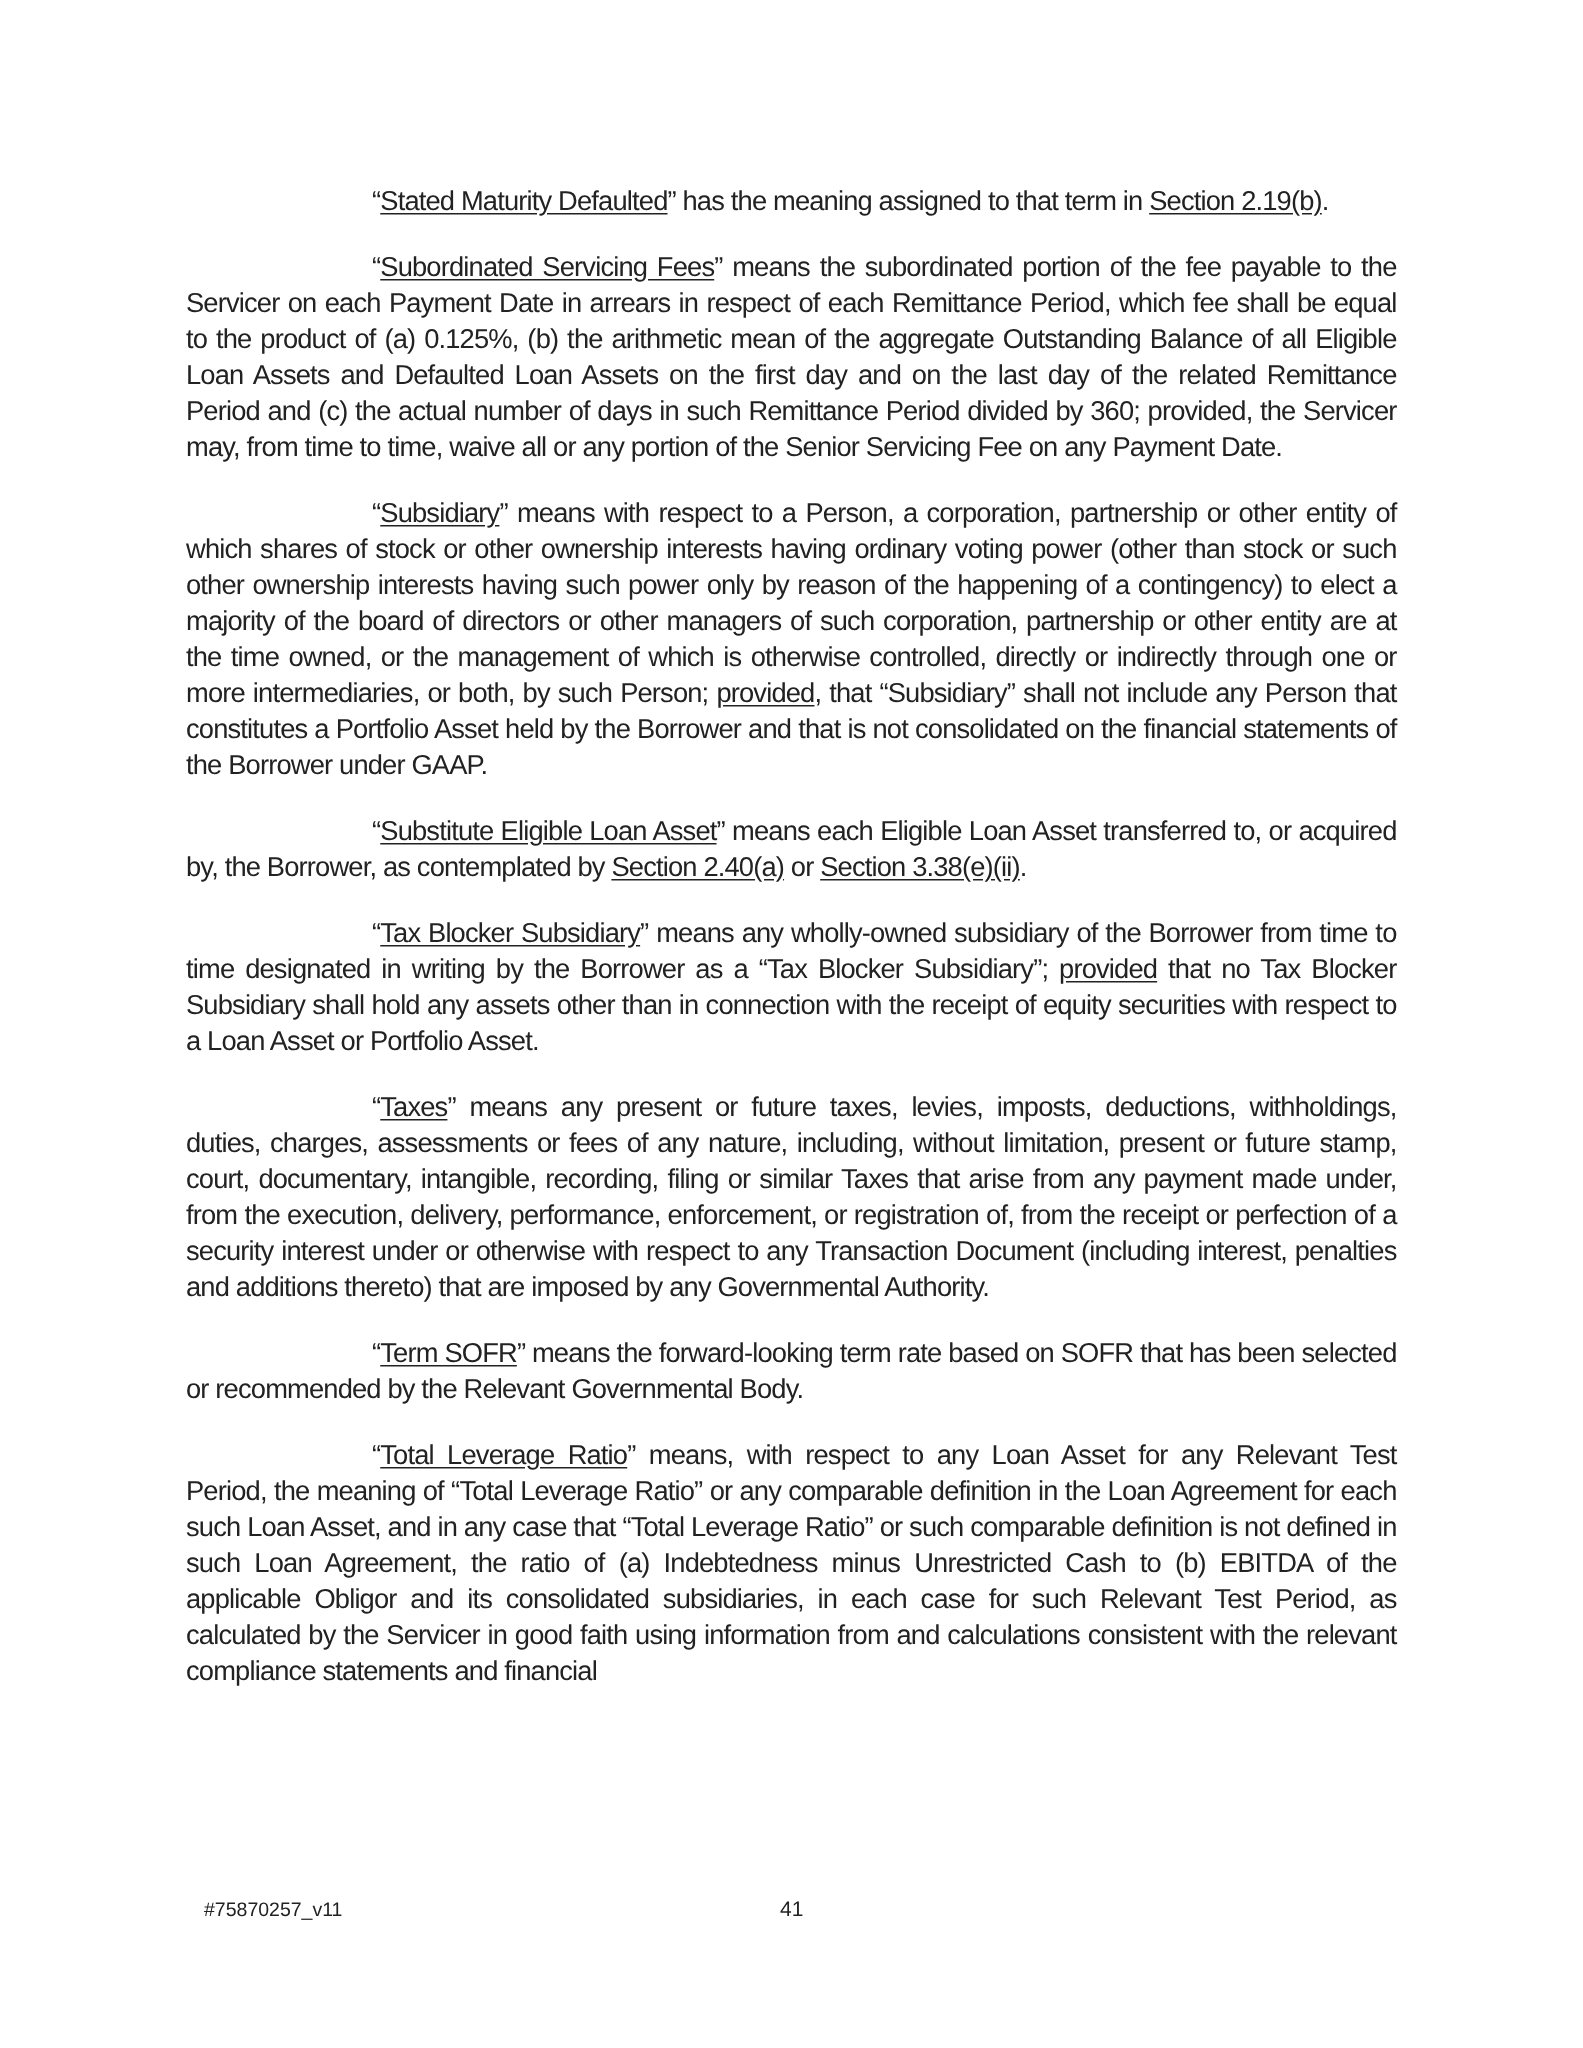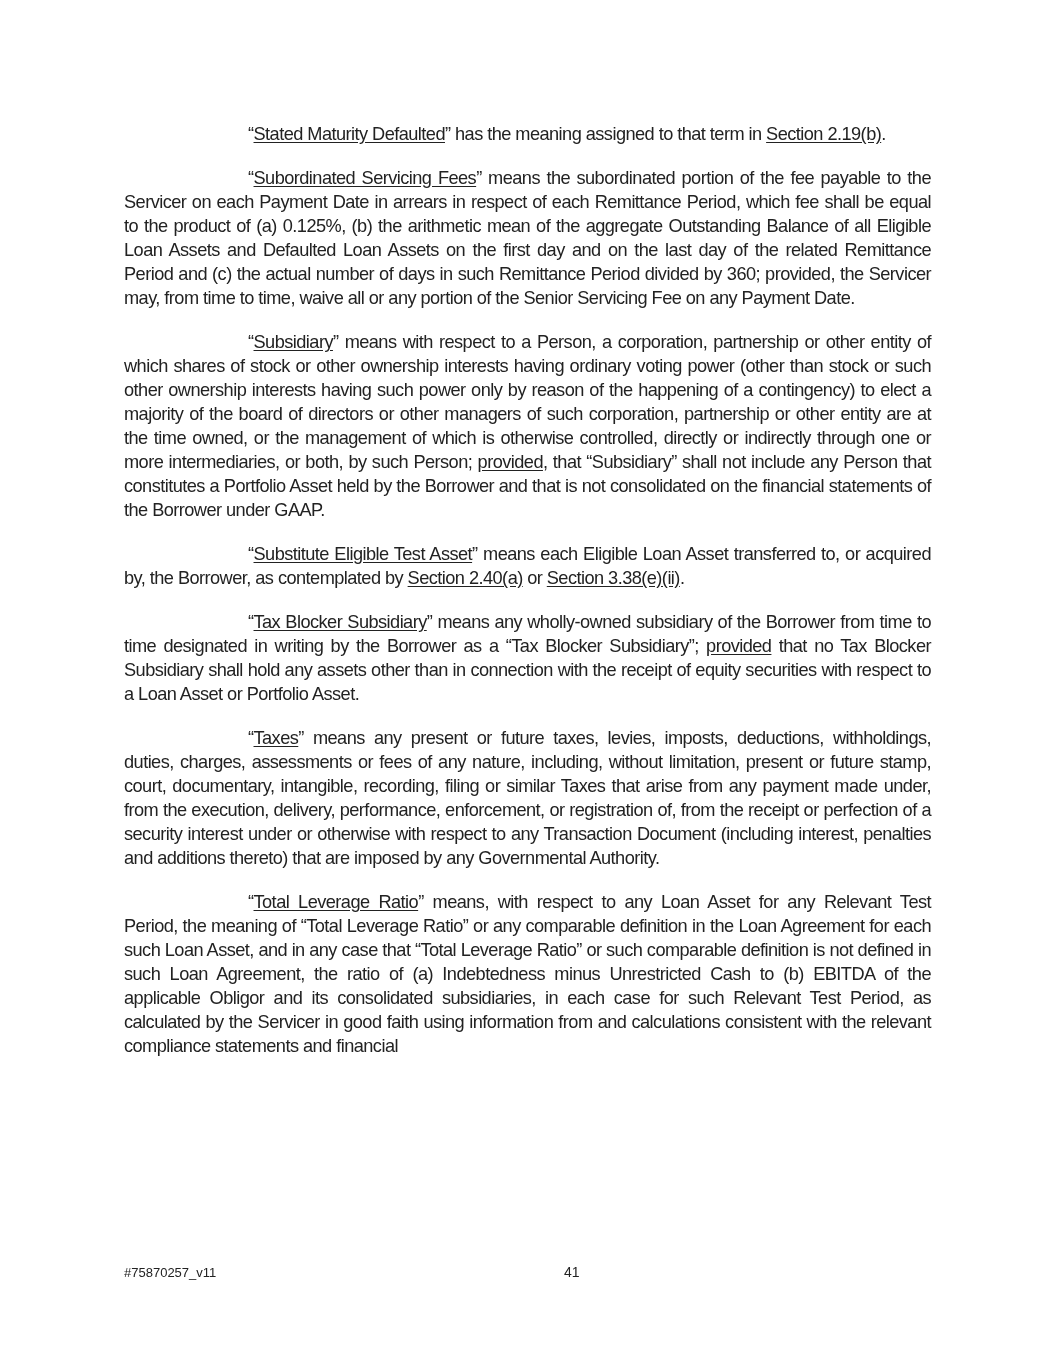--- a/index.html
+++ b/index.html
@@ -6,35 +6,36 @@
   body { width: 1055px; height: 1365px; position: relative; overflow: hidden; }
   .page {
     position: absolute; left: 124px; top: 122px; width: 807px;
     font-family: "Liberation Sans", sans-serif;
     font-size: 18.2px; line-height: 24px; color: #222;
     letter-spacing: -0.55px;
   }
   .para { text-align: justify; text-indent: 124px; margin: 0 0 20px 0; }
   .para .u { text-decoration: underline; text-underline-offset: 2px; }
   .footer-id {
-    position: absolute; left: 124px; top: 1265px;
+    position: absolute; left: 136px; top: 1265px;
     font-family: "Liberation Sans", sans-serif; font-size: 13px; color: #222; text-align: right;
   }
   .footer-page {
     position: absolute; left: 520px; top: 1264px;
-    font-family: "Liberation Sans", sans-serif; font-size: 14px; color: #222; margin-left: 44px;
+    font-family: "Liberation Sans", sans-serif; font-size: 14px; color: #222;
   }
 </style>
 </head>
 <body>
 
 <div class="page" id="page">
     <p class="para"><span>“</span><span class="u">Stated Maturity Defaulted</span><span>” has the meaning assigned to that term in </span><span class="u">Section 2.19(b)</span><span>.</span></p>
     <p class="para"><span>“</span><span class="u">Subordinated Servicing Fees</span><span>” means the subordinated portion of the fee payable to the Servicer on each Payment Date in arrears in respect of each Remittance Period, which fee shall be equal to the product of (a) 0.125%, (b) the arithmetic mean of the aggregate Outstanding Balance of all Eligible Loan Assets and Defaulted Loan Assets on the first day and on the last day of the related Remittance Period and (c) the actual number of days in such Remittance Period divided by 360; provided, the Servicer may, from time to time, waive all or any portion of the Senior Servicing Fee on any Payment Date.</span></p>
     <p class="para"><span>“</span><span class="u">Subsidiary</span><span>” means with respect to a Person, a corporation, partnership or other entity of which shares of stock or other ownership interests having ordinary voting power (other than stock or such other ownership interests having such power only by reason of the happening of a contingency) to elect a majority of the board of directors or other managers of such corporation, partnership or other entity are at the time owned, or the management of which is otherwise controlled, directly or indirectly through one or more intermediaries, or both, by such Person; </span><span class="u">provided</span><span>, that “Subsidiary” shall not include any Person that constitutes a Portfolio Asset held by the Borrower and that is not consolidated on the financial statements of the Borrower under GAAP.</span></p>
-    <p class="para"><span>“</span><span class="u">Substitute Eligible Test Asset</span><span>” means each Eligible Loan Asset transferred to, or acquired by, the Borrower, as contemplated by </span><span class="u">Section 2.40(a)</span><span> or </span><span class="u">Section 3.38(e)(ii)</span><span>.</span></p>
+    <p class="para"><span>“</span><span class="u">Substitute Eligible Loan Asset</span><span>” means each Eligible Loan Asset transferred to, or acquired by, the Borrower, as contemplated by </span><span class="u">Section 2.40(a)</span><span> or </span><span class="u">Section 3.38(e)(ii)</span><span>.</span></p>
     <p class="para"><span>“</span><span class="u">Tax Blocker Subsidiary</span><span>” means any wholly-owned subsidiary of the Borrower from time to time designated in writing by the Borrower as a “Tax Blocker Subsidiary”; </span><span class="u">provided</span><span> that no Tax Blocker Subsidiary shall hold any assets other than in connection with the receipt of equity securities with respect to a Loan Asset or Portfolio Asset.</span></p>
     <p class="para"><span>“</span><span class="u">Taxes</span><span>” means any present or future taxes, levies, imposts, deductions, withholdings, duties, charges, assessments or fees of any nature, including, without limitation, present or future stamp, court, documentary, intangible, recording, filing or similar Taxes that arise from any payment made under, from the execution, delivery, performance, enforcement, or registration of, from the receipt or perfection of a security interest under or otherwise with respect to any Transaction Document (including interest, penalties and additions thereto) that are imposed by any Governmental Authority.</span></p>
+    <p class="para"><span>“</span><span class="u">Term SOFR</span><span>” means the forward-looking term rate based on SOFR that has been selected or recommended by the Relevant Governmental Body.</span></p>
     <p class="para"><span>“</span><span class="u">Total Leverage Ratio</span><span>” means, with respect to any Loan Asset for any Relevant Test Period, the meaning of “Total Leverage Ratio” or any comparable definition in the Loan Agreement for each such Loan Asset, and in any case that “Total Leverage Ratio” or such comparable definition is not defined in such Loan Agreement, the ratio of (a) Indebtedness minus Unrestricted Cash to (b) EBITDA of the applicable Obligor and its consolidated subsidiaries, in each case for such Relevant Test Period, as calculated by the Servicer in good faith using information from and calculations consistent with the relevant compliance statements and financial</span></p>
   </div>
 
 <div class="footer-id">#75870257_v11</div>
 <div class="footer-page">41</div>
 
 </body></html>

